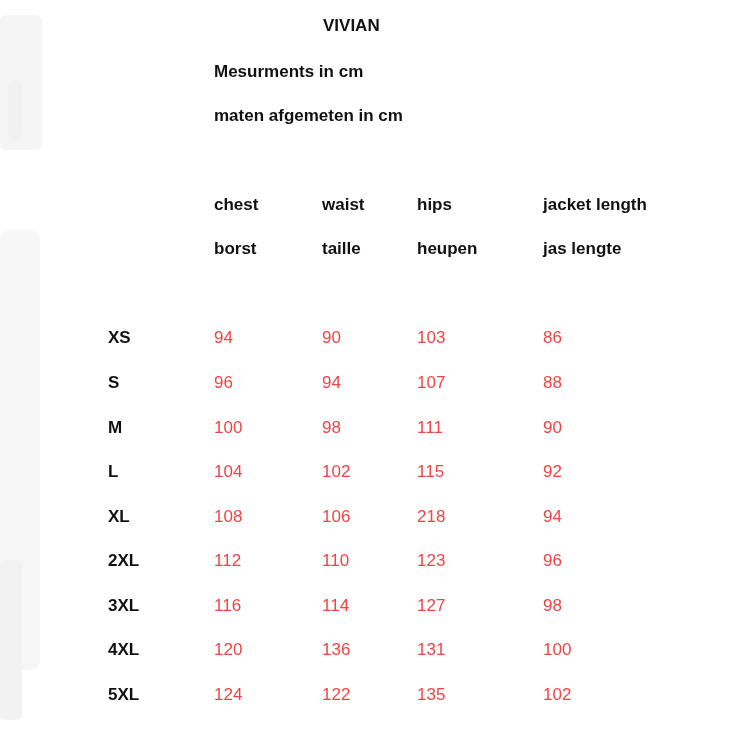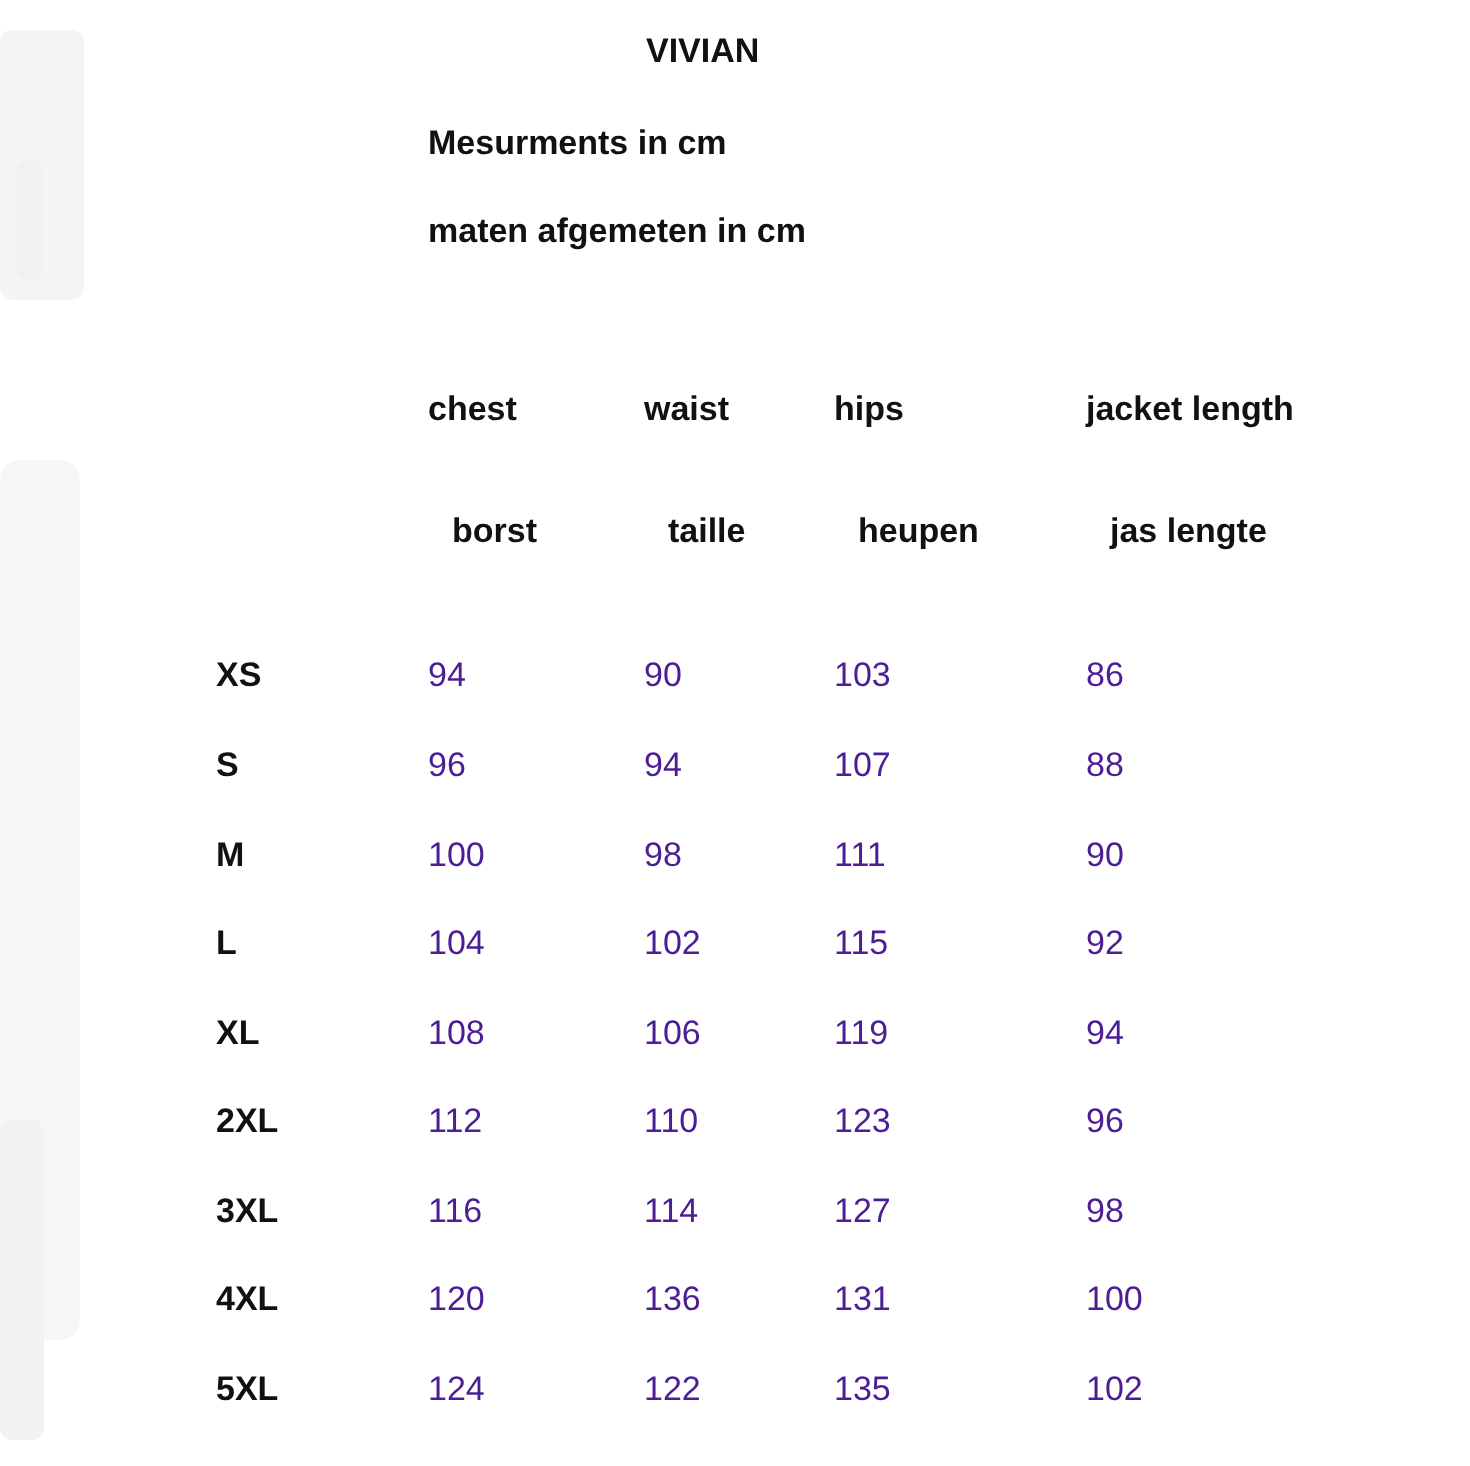--- a/index.html
+++ b/index.html
@@ -37,23 +37,23 @@
     .sub2 { left: 214px; top: 106px; }
 
     .hdr { font-weight: bold; }
     .col0 { left: 108px; }
     .col1 { left: 214px; text-align: right; }
     .col2 { left: 322px; }
     .col3 { left: 417px; }
     .col4 { left: 543px; }
 
     .row-en { top: 195px; }
-    .row-nl { top: 256px; margin-left: 12px; }
+    .row-nl { top: 239px; }
 
-    .cell { font-weight: normal; color: #4c1d95; }
+    .cell { font-weight: normal; color: #ef4444; }
     .size { font-weight: bold; }
   </style>
 </head>
 <body>
 
 <div>
   <div class="ghost g1"></div>
   <div class="ghost g2"></div>
   <div class="ghost g3"></div>
   <div class="ghost g4"></div>
@@ -104,21 +104,21 @@
     <div class="text size col0" style="top:0">L</div>
     <div class="text cell col1" style="top:0">104</div>
     <div class="text cell col2" style="top:0">102</div>
     <div class="text cell col3" style="top:0">115</div>
     <div class="text cell col4" style="top:0">92</div>
   </div>
   <div style="position:absolute;left:0;top:507px;width:735px;height:20px;padding-left:38px;">
     <div class="text size col0" style="top:0">XL</div>
     <div class="text cell col1" style="top:0">108</div>
     <div class="text cell col2" style="top:0">106</div>
-    <div class="text cell col3" style="top:0">119</div>
+    <div class="text cell col3" style="top:0">218</div>
     <div class="text cell col4" style="top:0">94</div>
   </div>
   <div style="position:absolute;left:0;top:551px;width:735px;height:20px;">
     <div class="text size col0" style="top:0">2XL</div>
     <div class="text cell col1" style="top:0">112</div>
     <div class="text cell col2" style="top:0">110</div>
     <div class="text cell col3" style="top:0">123</div>
     <div class="text cell col4" style="top:0">96</div>
   </div>
   <div style="position:absolute;left:0;top:596px;width:735px;height:20px;">

